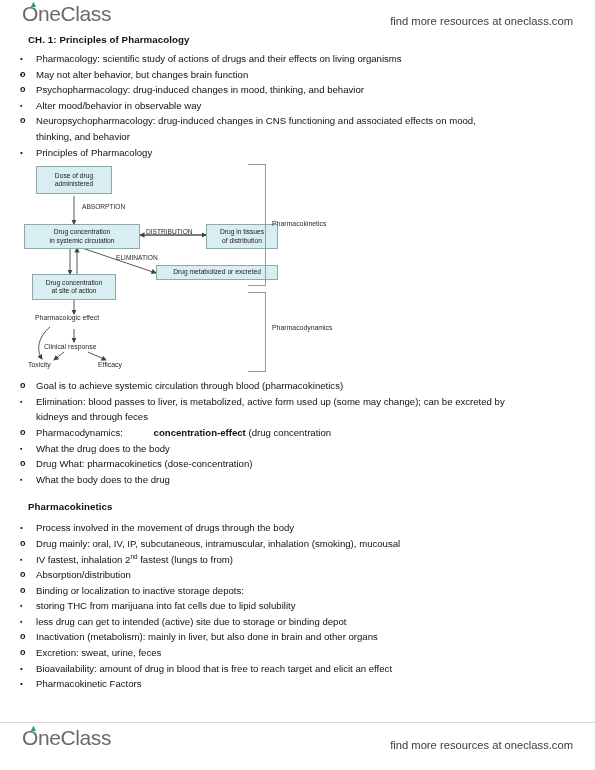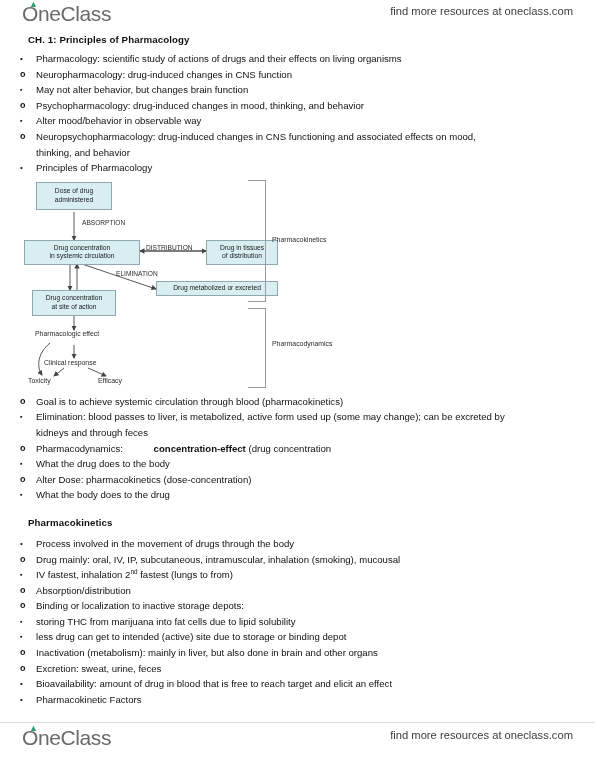--- a/index.html
+++ b/index.html
@@ -41,21 +41,21 @@
     width: 8px;
     height: 6px;
     color: #2f9e6e;
     font-size: 9px;
     line-height: 6px;
     font-weight: bold;
   }
   .promo {
     position: absolute;
     right: 22px;
-    top: 3px;
+    top: 13px;
     font-size: 11.2px;
     color: #3b3b3b;
     white-space: nowrap;
   }
   .rule {
     position: absolute;
     left: 0; right: 0;
     top: 722px;
     height: 1px;
     background: #d8d8d8;
@@ -172,21 +172,20 @@
 
   <ul class="lvl l1">
     <li class="item">
       <span class="bmark">•</span>
       <span class="txt">Pharmacology: scientific study of actions of drugs and their effects on living organisms</span>
     </li>
   </ul>
   <ul class="lvl l2">
     <li class="item">
       <span class="bmark">o</span>
-      <span class="txt">Neuropharmacology: drug-induced changes in CNS function</span>
     </li>
   </ul>
   <ul class="lvl l3">
     <li class="item">
       <span class="bmark">▪</span>
       <span class="txt">May not alter behavior, but changes brain function</span>
     </li>
   </ul>
   <ul class="lvl l2">
     <li class="item">
@@ -311,21 +310,21 @@
   </ul>
   <ul class="lvl l3">
     <li class="item">
       <span class="bmark">▪</span>
       <span class="txt">What the drug does to the body</span>
     </li>
   </ul>
   <ul class="lvl l2">
     <li class="item">
       <span class="bmark">o</span>
-      <span class="txt">Alter Dose: pharmacokinetics (dose-concentration)</span>
+      <span class="txt">Drug What: pharmacokinetics (dose-concentration)</span>
     </li>
   </ul>
   <ul class="lvl l3">
     <li class="item">
       <span class="bmark">▪</span>
       <span class="txt">What the body does to the drug</span>
     </li>
   </ul>
 
   <div class="h-section">Pharmacokinetics</div>

